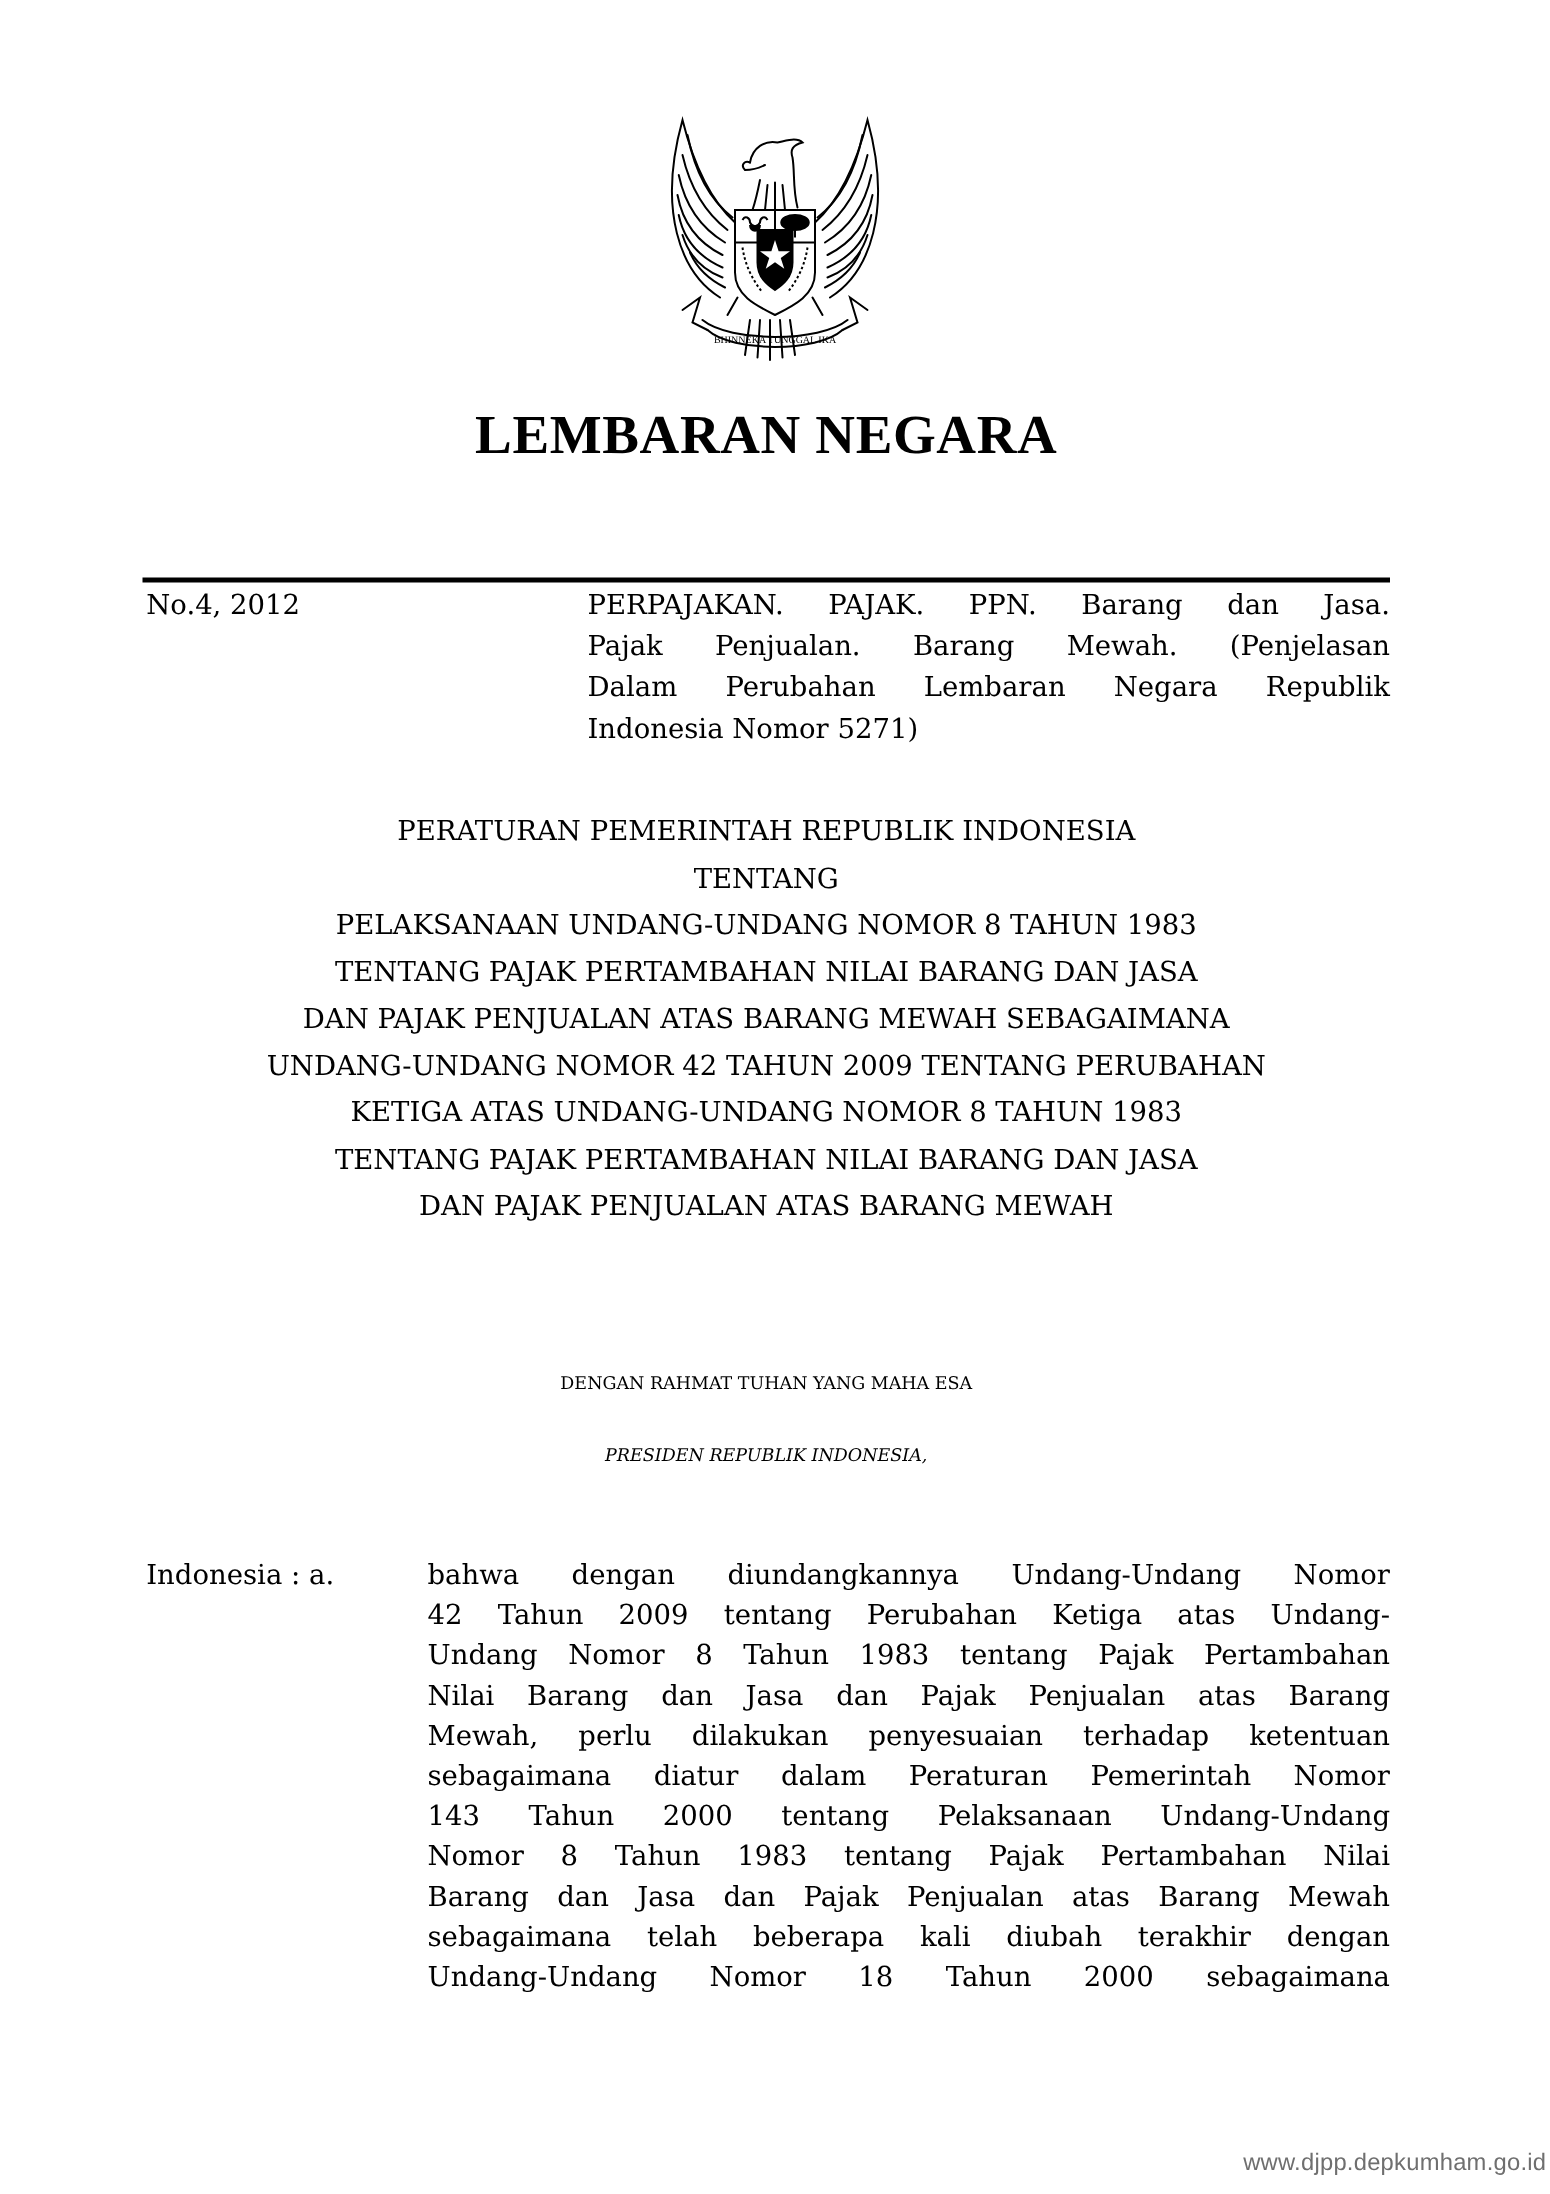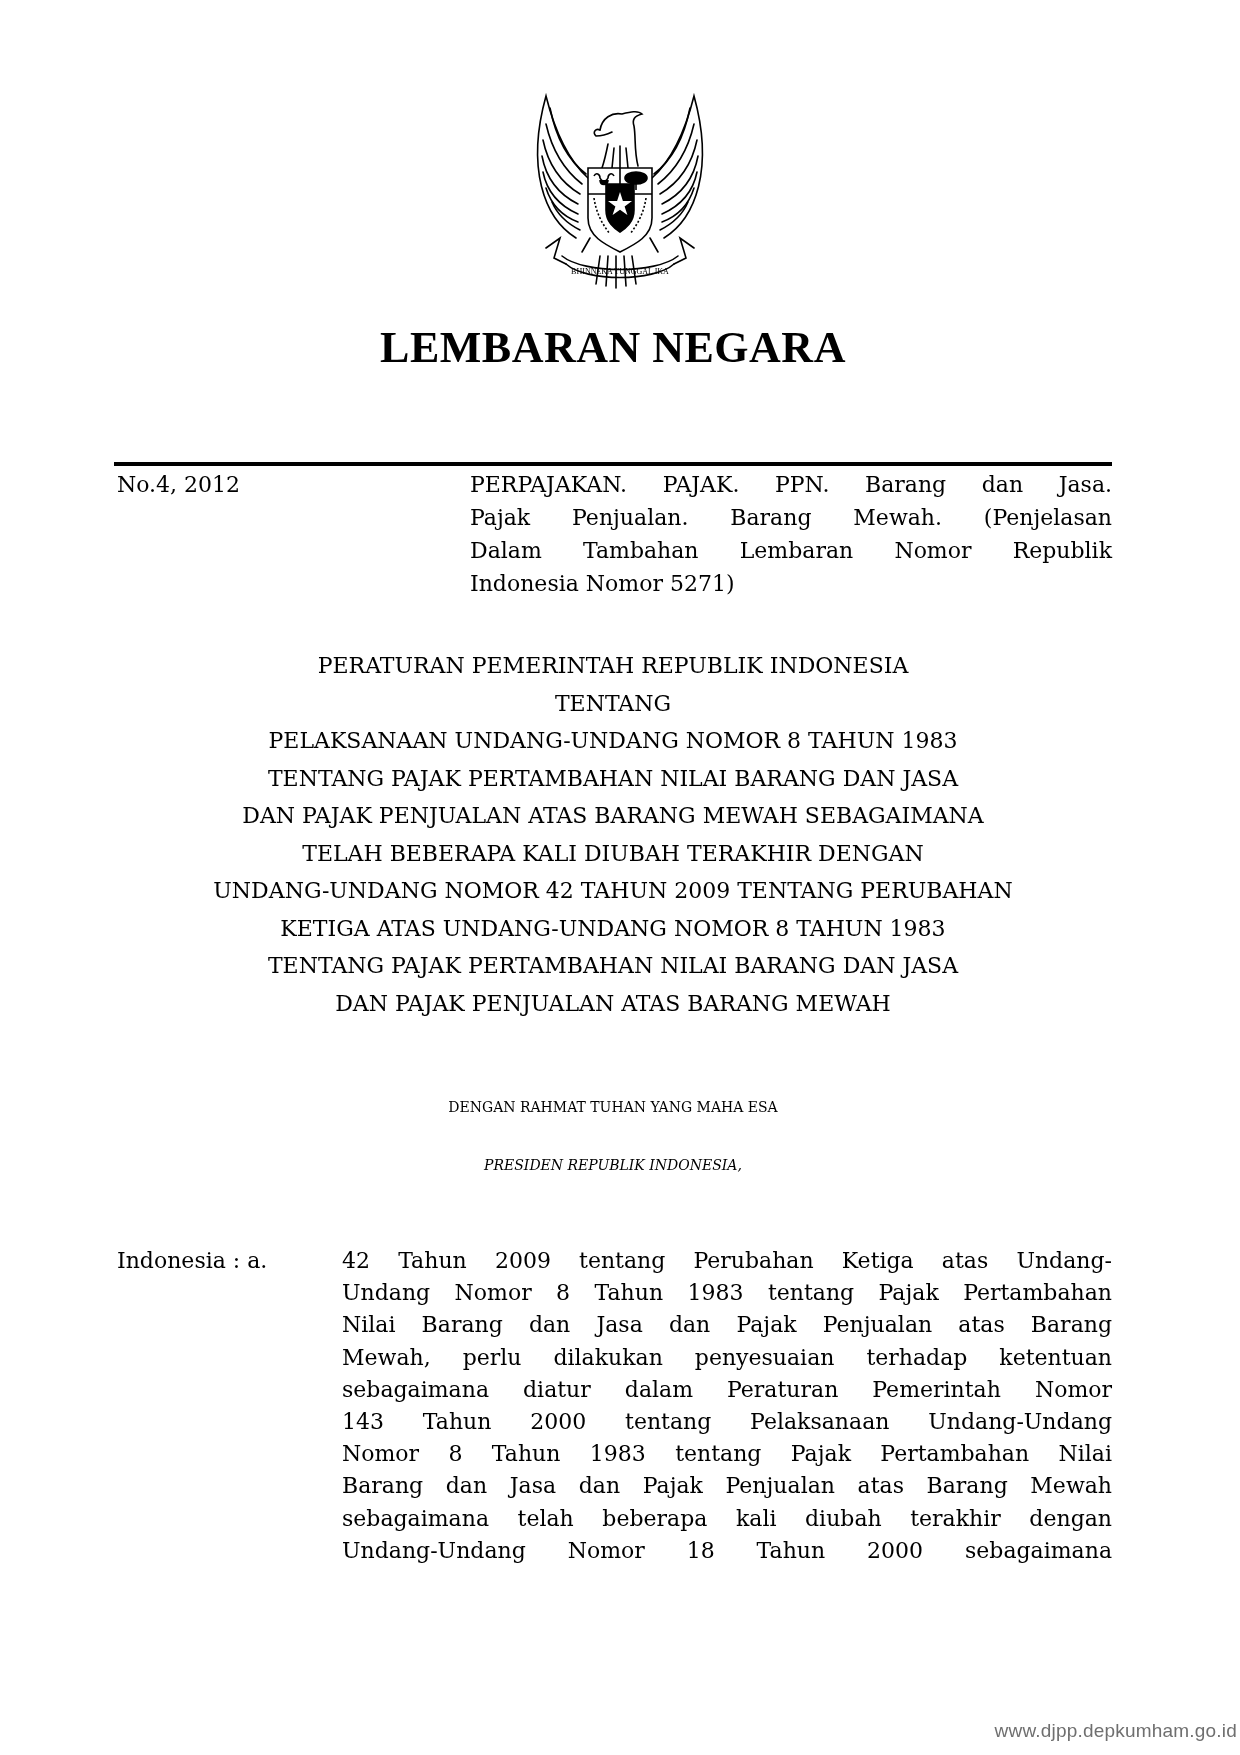--- a/index.html
+++ b/index.html
@@ -199,43 +199,43 @@
 
   <div class="masthead l1">LEMBARAN NEGARA</div>
 
   <div class="rule"></div>
 
   <div class="meta-left">No.4, 2012</div>
 
   <div class="meta-right">
     <span class="line">PERPAJAKAN. PAJAK. PPN. Barang dan Jasa.</span>
     <span class="line">Pajak Penjualan. Barang Mewah. (Penjelasan</span>
-    <span class="line">Dalam Tambahan Lembaran Nomor Republik</span>
+    <span class="line">Dalam Perubahan Lembaran Negara Republik</span>
     <span class="line last">Indonesia Nomor 5271)</span>
   </div>
 
   <div class="title-block">
     <div>PERATURAN PEMERINTAH REPUBLIK INDONESIA</div>
     <div>TENTANG</div>
     <div>PELAKSANAAN UNDANG-UNDANG NOMOR 8 TAHUN 1983</div>
     <div>TENTANG PAJAK PERTAMBAHAN NILAI BARANG DAN JASA</div>
     <div>DAN PAJAK PENJUALAN ATAS BARANG MEWAH SEBAGAIMANA</div>
-    <div>TELAH BEBERAPA KALI DIUBAH TERAKHIR DENGAN</div>
     <div>UNDANG-UNDANG NOMOR 42 TAHUN 2009 TENTANG PERUBAHAN</div>
     <div>KETIGA ATAS UNDANG-UNDANG NOMOR 8 TAHUN 1983</div>
     <div>TENTANG PAJAK PERTAMBAHAN NILAI BARANG DAN JASA</div>
     <div>DAN PAJAK PENJUALAN ATAS BARANG MEWAH</div>
   </div>
 
   <div class="invocation god">DENGAN RAHMAT TUHAN YANG MAHA ESA</div>
   <div class="invocation president">PRESIDEN REPUBLIK INDONESIA,</div>
 
   <div class="considering">
     <div class="label">Indonesia : a.</div>
     <div class="body">
+      <span class="line">bahwa dengan diundangkannya Undang-Undang Nomor</span>
       <span class="line">42 Tahun 2009 tentang Perubahan Ketiga atas Undang-</span>
       <span class="line">Undang Nomor 8 Tahun 1983 tentang Pajak Pertambahan</span>
       <span class="line">Nilai Barang dan Jasa dan Pajak Penjualan atas Barang</span>
       <span class="line">Mewah, perlu dilakukan penyesuaian terhadap ketentuan</span>
       <span class="line">sebagaimana diatur dalam Peraturan Pemerintah Nomor</span>
       <span class="line">143 Tahun 2000 tentang Pelaksanaan Undang-Undang</span>
       <span class="line">Nomor 8 Tahun 1983 tentang Pajak Pertambahan Nilai</span>
       <span class="line">Barang dan Jasa dan Pajak Penjualan atas Barang Mewah</span>
       <span class="line">sebagaimana telah beberapa kali diubah terakhir dengan</span>
       <span class="line">Undang-Undang Nomor 18 Tahun 2000 sebagaimana</span>

